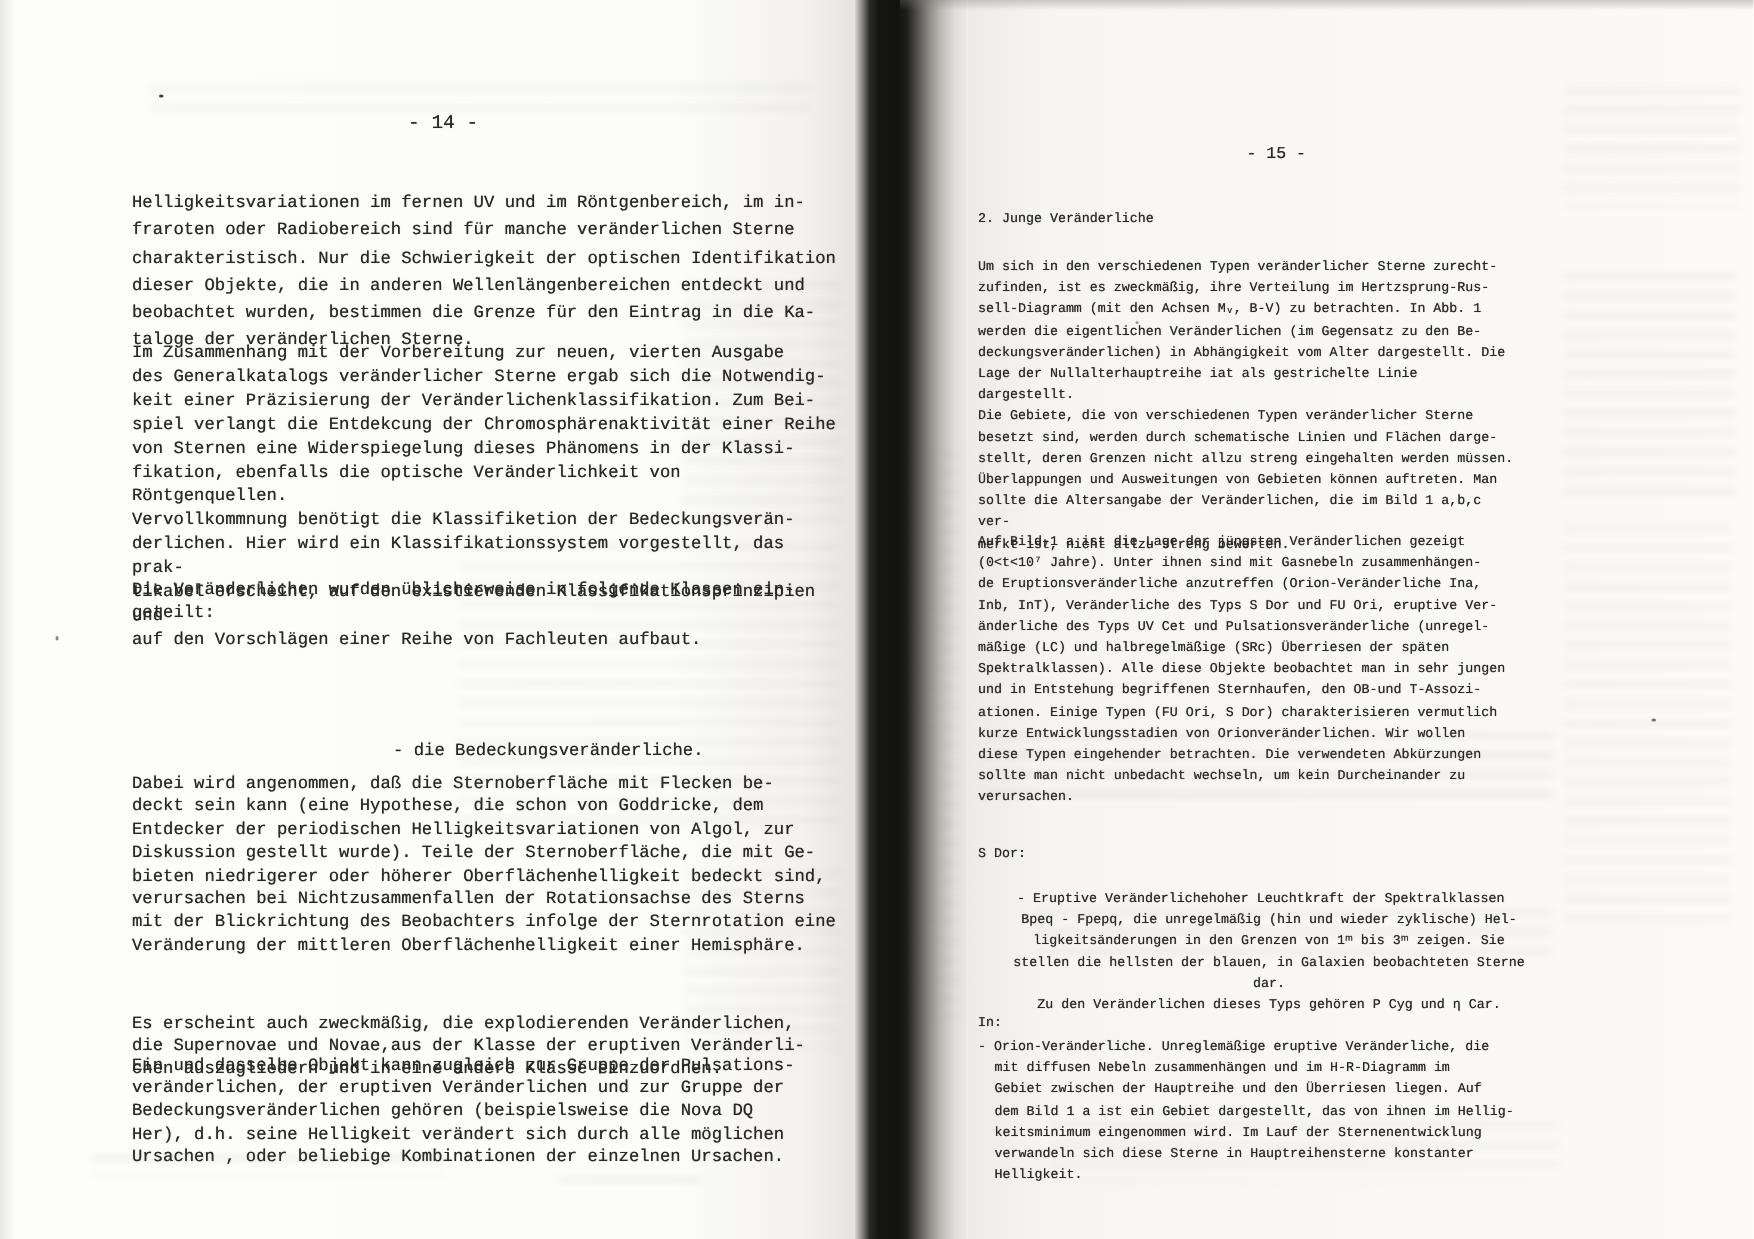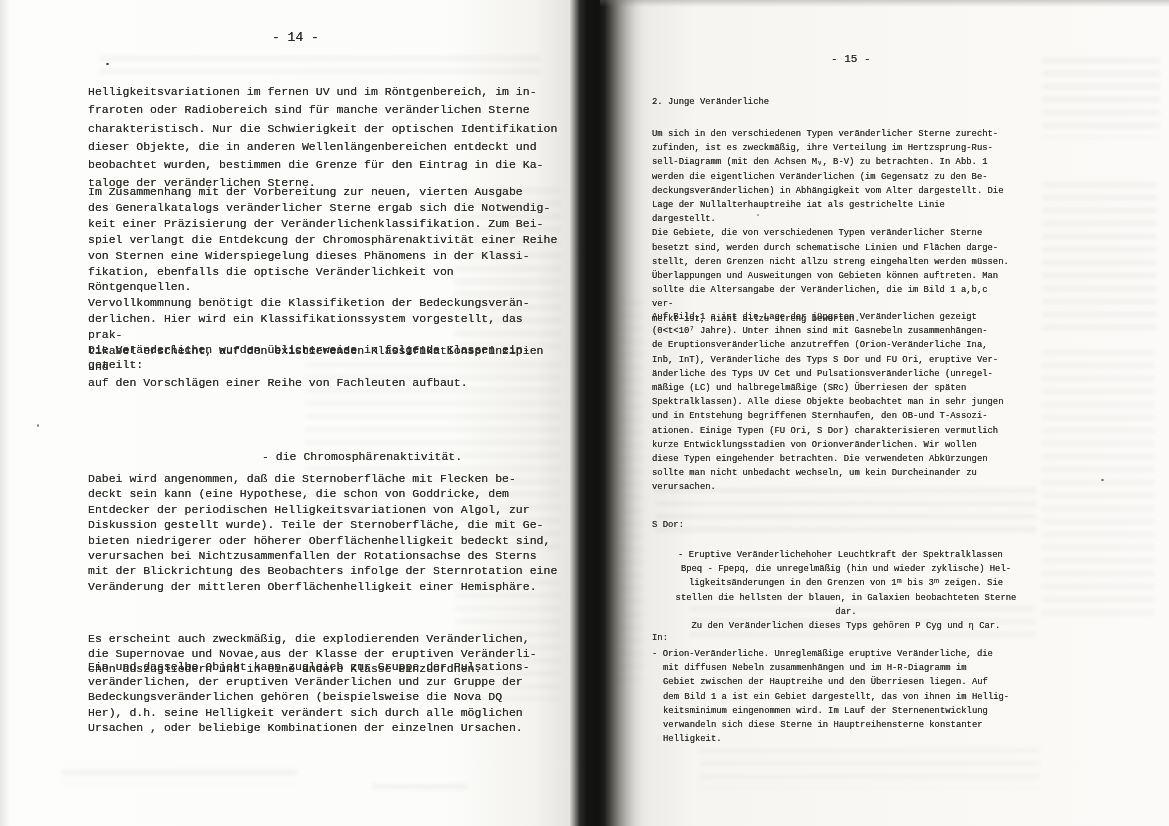--- a/index.html
+++ b/index.html
@@ -31,20 +31,21 @@
     background:linear-gradient(180deg,rgba(120,118,112,.35),rgba(120,118,112,0));
   }
   .left-edge{
     position:absolute;left:0;top:0;width:10px;height:826px;
     background:linear-gradient(90deg,rgba(130,128,122,.18),rgba(130,128,122,0));
   }
   
   .tw{
     position:absolute;white-space:pre-line;
     text-shadow:0 0 .5px rgba(42,40,35,.75);
+    margin-top:44px;
   }
   .lt{font-size:11.5px;}
   .rt{font-size:8.9px;}
   .hang{padding-left:11px;text-indent:-11px;white-space:pre-line;}
   
   .smudge{
     position:absolute;
     background:repeating-linear-gradient(180deg,
       rgba(110,108,100,.55) 0px, rgba(110,108,100,.55) 5px,
       rgba(110,108,100,0) 5px, rgba(110,108,100,0) 13px);
@@ -81,21 +82,21 @@
 charakteristisch. Nur die Schwierigkeit der optischen Identifikation
 dieser Objekte, die in anderen Wellenlängenbereichen entdeckt und
 beobachtet wurden, bestimmen die Grenze für den Eintrag in die Ka-
 taloge der veränderlichen Sterne.</div>
 
   <div class="tw lt" style="left:88px;top:342px;width:470px;line-height:15px;font-family:Liberation Mono, monospace;">Die Veränderlichen wurden üblicherweise in folgende Klassen ein-
 geteilt:</div>
 
 
 
-  <div class="tw lt" style="left:262px;top:450px;width:300px;">- die Chromosphärenaktivität.</div>
+  <div class="tw lt" style="left:262px;top:450px;width:300px;">- die Bedeckungsveränderliche.</div>
 
   <div class="tw lt" style="left:88px;top:471px;width:475px;line-height:15.4px;">Dabei wird angenommen, daß die Sternoberfläche mit Flecken be-
 deckt sein kann (eine Hypothese, die schon von Goddricke, dem
 Entdecker der periodischen Helligkeitsvariationen von Algol, zur
 Diskussion gestellt wurde). Teile der Sternoberfläche, die mit Ge-
 bieten niedrigerer oder höherer Oberflächenhelligkeit bedeckt sind,
 verursachen bei Nichtzusammenfallen der Rotationsachse des Sterns
 mit der Blickrichtung des Beobachters infolge der Sternrotation eine
 Veränderung der mittleren Oberflächenhelligkeit einer Hemisphäre.</div>
 

